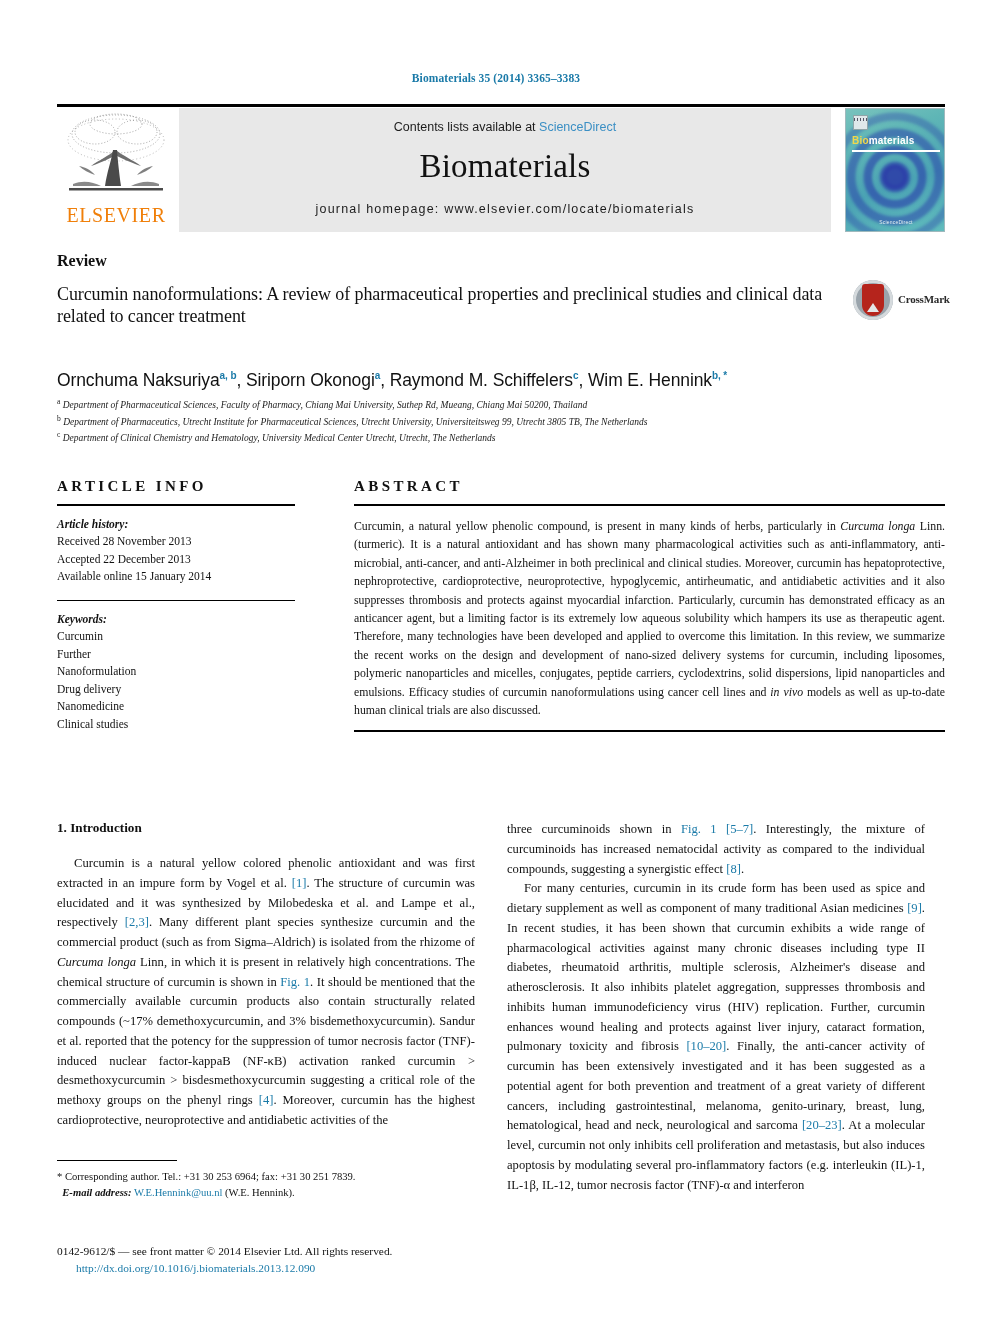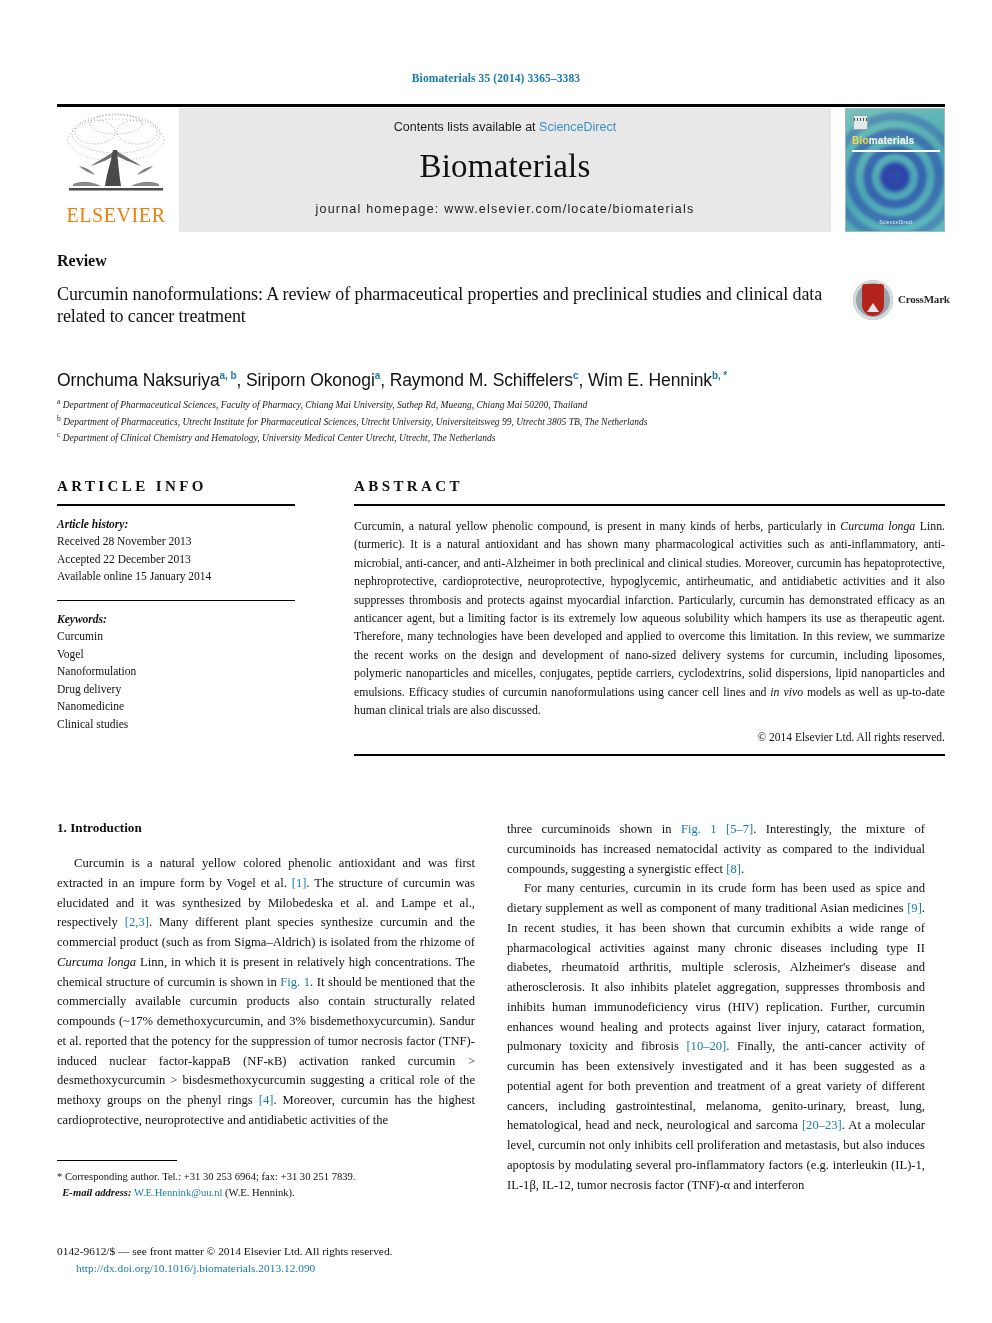--- a/index.html
+++ b/index.html
@@ -465,33 +465,32 @@
         <div>Accepted 22 December 2013</div>
         <div>Available online 15 January 2014</div>
       </div>
 
       <div style="height:14px"></div>
       <div class="hr-thin"></div>
 
       <div class="info-group">
         <div class="lbl">Keywords:</div>
         <div>Curcumin</div>
-        <div>Vogel</div>
+        <div>Further</div>
         <div>Nanoformulation</div>
         <div>Drug delivery</div>
         <div>Nanomedicine</div>
         <div>Clinical studies</div>
       </div>
     </div>
 
     <div class="col-abs">
       <div class="sect-head">ABSTRACT</div>
       <div class="hr-thick"></div>
       <div class="abs-body"><span>Curcumin, a natural yellow phenolic compound, is present in many kinds of herbs, particularly in </span><em>Curcuma longa</em><span> Linn. (turmeric). It is a natural antioxidant and has shown many pharmacological activities such as anti-inflammatory, anti-microbial, anti-cancer, and anti-Alzheimer in both preclinical and clinical studies. Moreover, curcumin has hepatoprotective, nephroprotective, cardioprotective, neuroprotective, hypoglycemic, antirheumatic, and antidiabetic activities and it also suppresses thrombosis and protects against myocardial infarction. Particularly, curcumin has demonstrated efficacy as an anticancer agent, but a limiting factor is its extremely low aqueous solubility which hampers its use as therapeutic agent. Therefore, many technologies have been developed and applied to overcome this limitation. In this review, we summarize the recent works on the design and development of nano-sized delivery systems for curcumin, including liposomes, polymeric nanoparticles and micelles, conjugates, peptide carriers, cyclodextrins, solid dispersions, lipid nanoparticles and emulsions. Efficacy studies of curcumin nanoformulations using cancer cell lines and </span><em>in vivo</em><span> models as well as up-to-date human clinical trials are also discussed.</span></div>
-      <div class="abs-copy">© 2014 Elsevier Ltd. All rights reserved.</div>
       <div class="hr-thick abs-rule-bottom"></div>
     </div>
 
   </div>
 
   <div class="body-cols">
 
     <div class="bcol bcol-l">
       <div class="h-sect">1. Introduction</div>
       <p class="para"><span>Curcumin is a natural yellow colored phenolic antioxidant and was first extracted in an impure form by Vogel et al. </span><span class="ref">[1]</span><span>. The structure of curcumin was elucidated and it was synthesized by Milobedeska et al. and Lampe et al., respectively </span><span class="ref">[2,3]</span><span>. Many different plant species synthesize curcumin and the commercial product (such as from Sigma–Aldrich) is isolated from the rhizome of </span><em>Curcuma longa</em><span> Linn, in which it is present in relatively high concentrations. The chemical structure of curcumin is shown in </span><span class="ref">Fig. 1</span><span>. It should be mentioned that the commercially available curcumin products also contain structurally related compounds (~17% demethoxycurcumin, and 3% bisdemethoxycurcumin). Sandur et al. reported that the potency for the suppression of tumor necrosis factor (TNF)-induced nuclear factor-kappaB (NF-κB) activation ranked curcumin &gt; desmethoxycurcumin &gt; bisdesmethoxycurcumin suggesting a critical role of the methoxy groups on the phenyl rings </span><span class="ref">[4]</span><span>. Moreover, curcumin has the highest cardioprotective, neuroprotective and antidiabetic activities of the</span></p>

